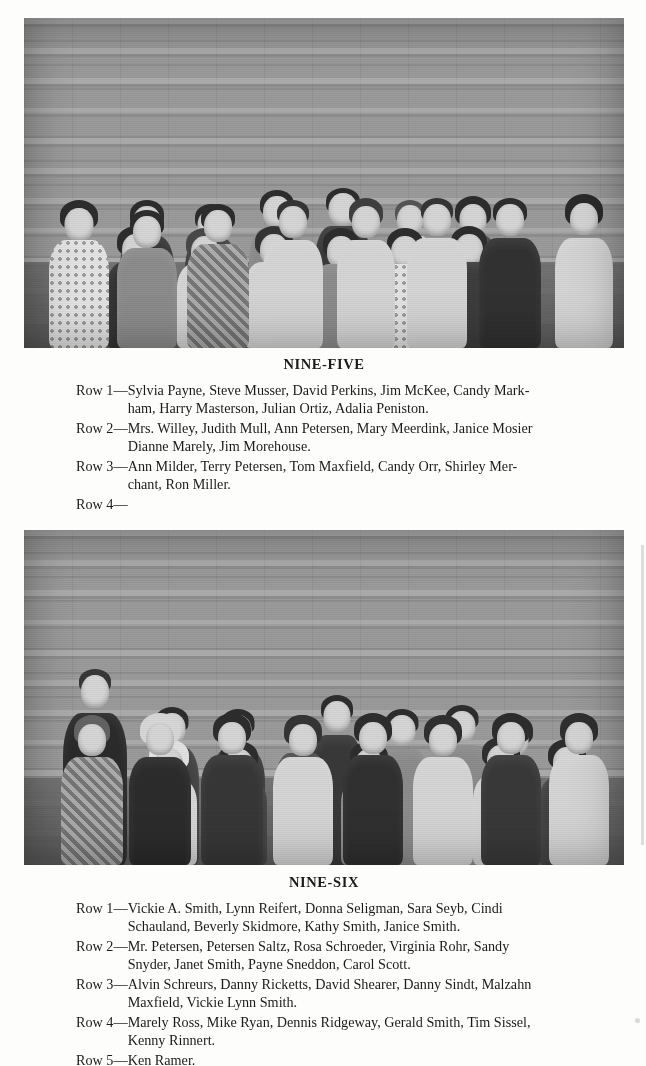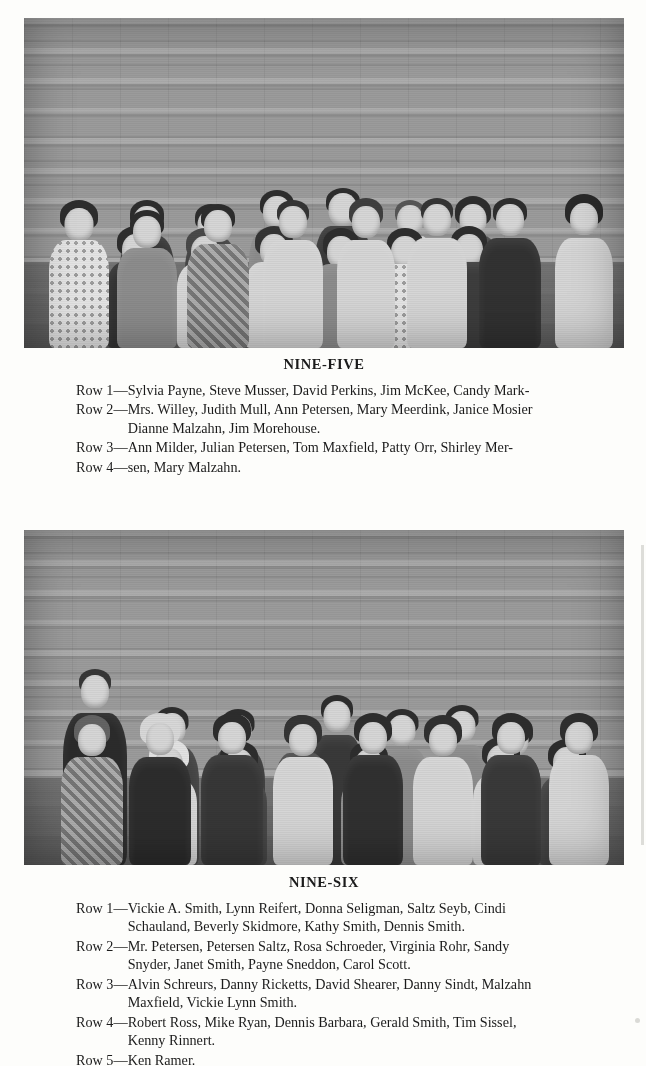--- a/index.html
+++ b/index.html
@@ -274,42 +274,43 @@
     <div class="vignette"></div>
   </div>
 
   <div class="caption-block" id="caption-nine-five">
     <div class="class-title">NINE-FIVE</div>
 
     <div class="roster-row">
       <span class="row-label">Row 1—</span>
       <span class="row-names">
         <span>Sylvia Payne, Steve Musser, David Perkins, Jim McKee, Candy Mark-</span>
+        <span class="cont">ham, Harry Masterson, Julian Ortiz, Adalia Peniston.</span>
       </span>
     </div>
 
     <div class="roster-row">
       <span class="row-label">Row 2—</span>
       <span class="row-names">
         <span>Mrs. Willey, Judith Mull, Ann Petersen, Mary Meerdink, Janice Mosier</span>
-        <span class="cont">Dianne Malzahn, Jim Morehouse.</span>
+        <span class="cont">Dianne Marely, Jim Morehouse.</span>
       </span>
     </div>
 
     <div class="roster-row">
       <span class="row-label">Row 3—</span>
       <span class="row-names">
-        <span>Ann Milder, Julian Petersen, Tom Maxfield, Patty Orr, Shirley Mer-</span>
+        <span>Ann Milder, Terry Petersen, Tom Maxfield, Candy Orr, Shirley Mer-</span>
+        <span class="cont">chant, Ron Miller.</span>
       </span>
     </div>
 
     <div class="roster-row">
       <span class="row-label">Row 4—</span>
       <span class="row-names">
-        <span class="cont">sen, Mary Malzahn.</span>
       </span>
     </div>
   </div>
 
   <div class="photo" id="photo-nine-six">
     <div class="wall"></div>
     <div class="bleachers"></div>
     <div class="floor"></div>
 
     <div class="person" style="left:286px;width:54px;height:170px;">
@@ -424,22 +425,22 @@
     <div class="grain"></div>
     <div class="vignette"></div>
   </div>
 
   <div class="caption-block" id="caption-nine-six">
     <div class="class-title">NINE-SIX</div>
 
     <div class="roster-row">
       <span class="row-label">Row 1—</span>
       <span class="row-names">
-        <span>Vickie A. Smith, Lynn Reifert, Donna Seligman, Saltz Seyb, Cindi</span>
-        <span class="cont">Schauland, Beverly Skidmore, Kathy Smith, Dennis Smith.</span>
+        <span>Vickie A. Smith, Lynn Reifert, Donna Seligman, Sara Seyb, Cindi</span>
+        <span class="cont">Schauland, Beverly Skidmore, Kathy Smith, Janice Smith.</span>
       </span>
     </div>
 
     <div class="roster-row">
       <span class="row-label">Row 2—</span>
       <span class="row-names">
         <span>Mr. Petersen, Petersen Saltz, Rosa Schroeder, Virginia Rohr, Sandy</span>
         <span class="cont">Snyder, Janet Smith, Payne Sneddon, Carol Scott.</span>
       </span>
     </div>
@@ -448,21 +449,21 @@
       <span class="row-label">Row 3—</span>
       <span class="row-names">
         <span>Alvin Schreurs, Danny Ricketts, David Shearer, Danny Sindt, Malzahn</span>
         <span class="cont">Maxfield, Vickie Lynn Smith.</span>
       </span>
     </div>
 
     <div class="roster-row">
       <span class="row-label">Row 4—</span>
       <span class="row-names">
-        <span>Robert Ross, Mike Ryan, Dennis Barbara, Gerald Smith, Tim Sissel,</span>
+        <span>Marely Ross, Mike Ryan, Dennis Ridgeway, Gerald Smith, Tim Sissel,</span>
         <span class="cont">Kenny Rinnert.</span>
       </span>
     </div>
 
     <div class="roster-row">
       <span class="row-label">Row 5—</span>
       <span class="row-names">
         <span>Ken Ramer.</span>
       </span>
     </div>

